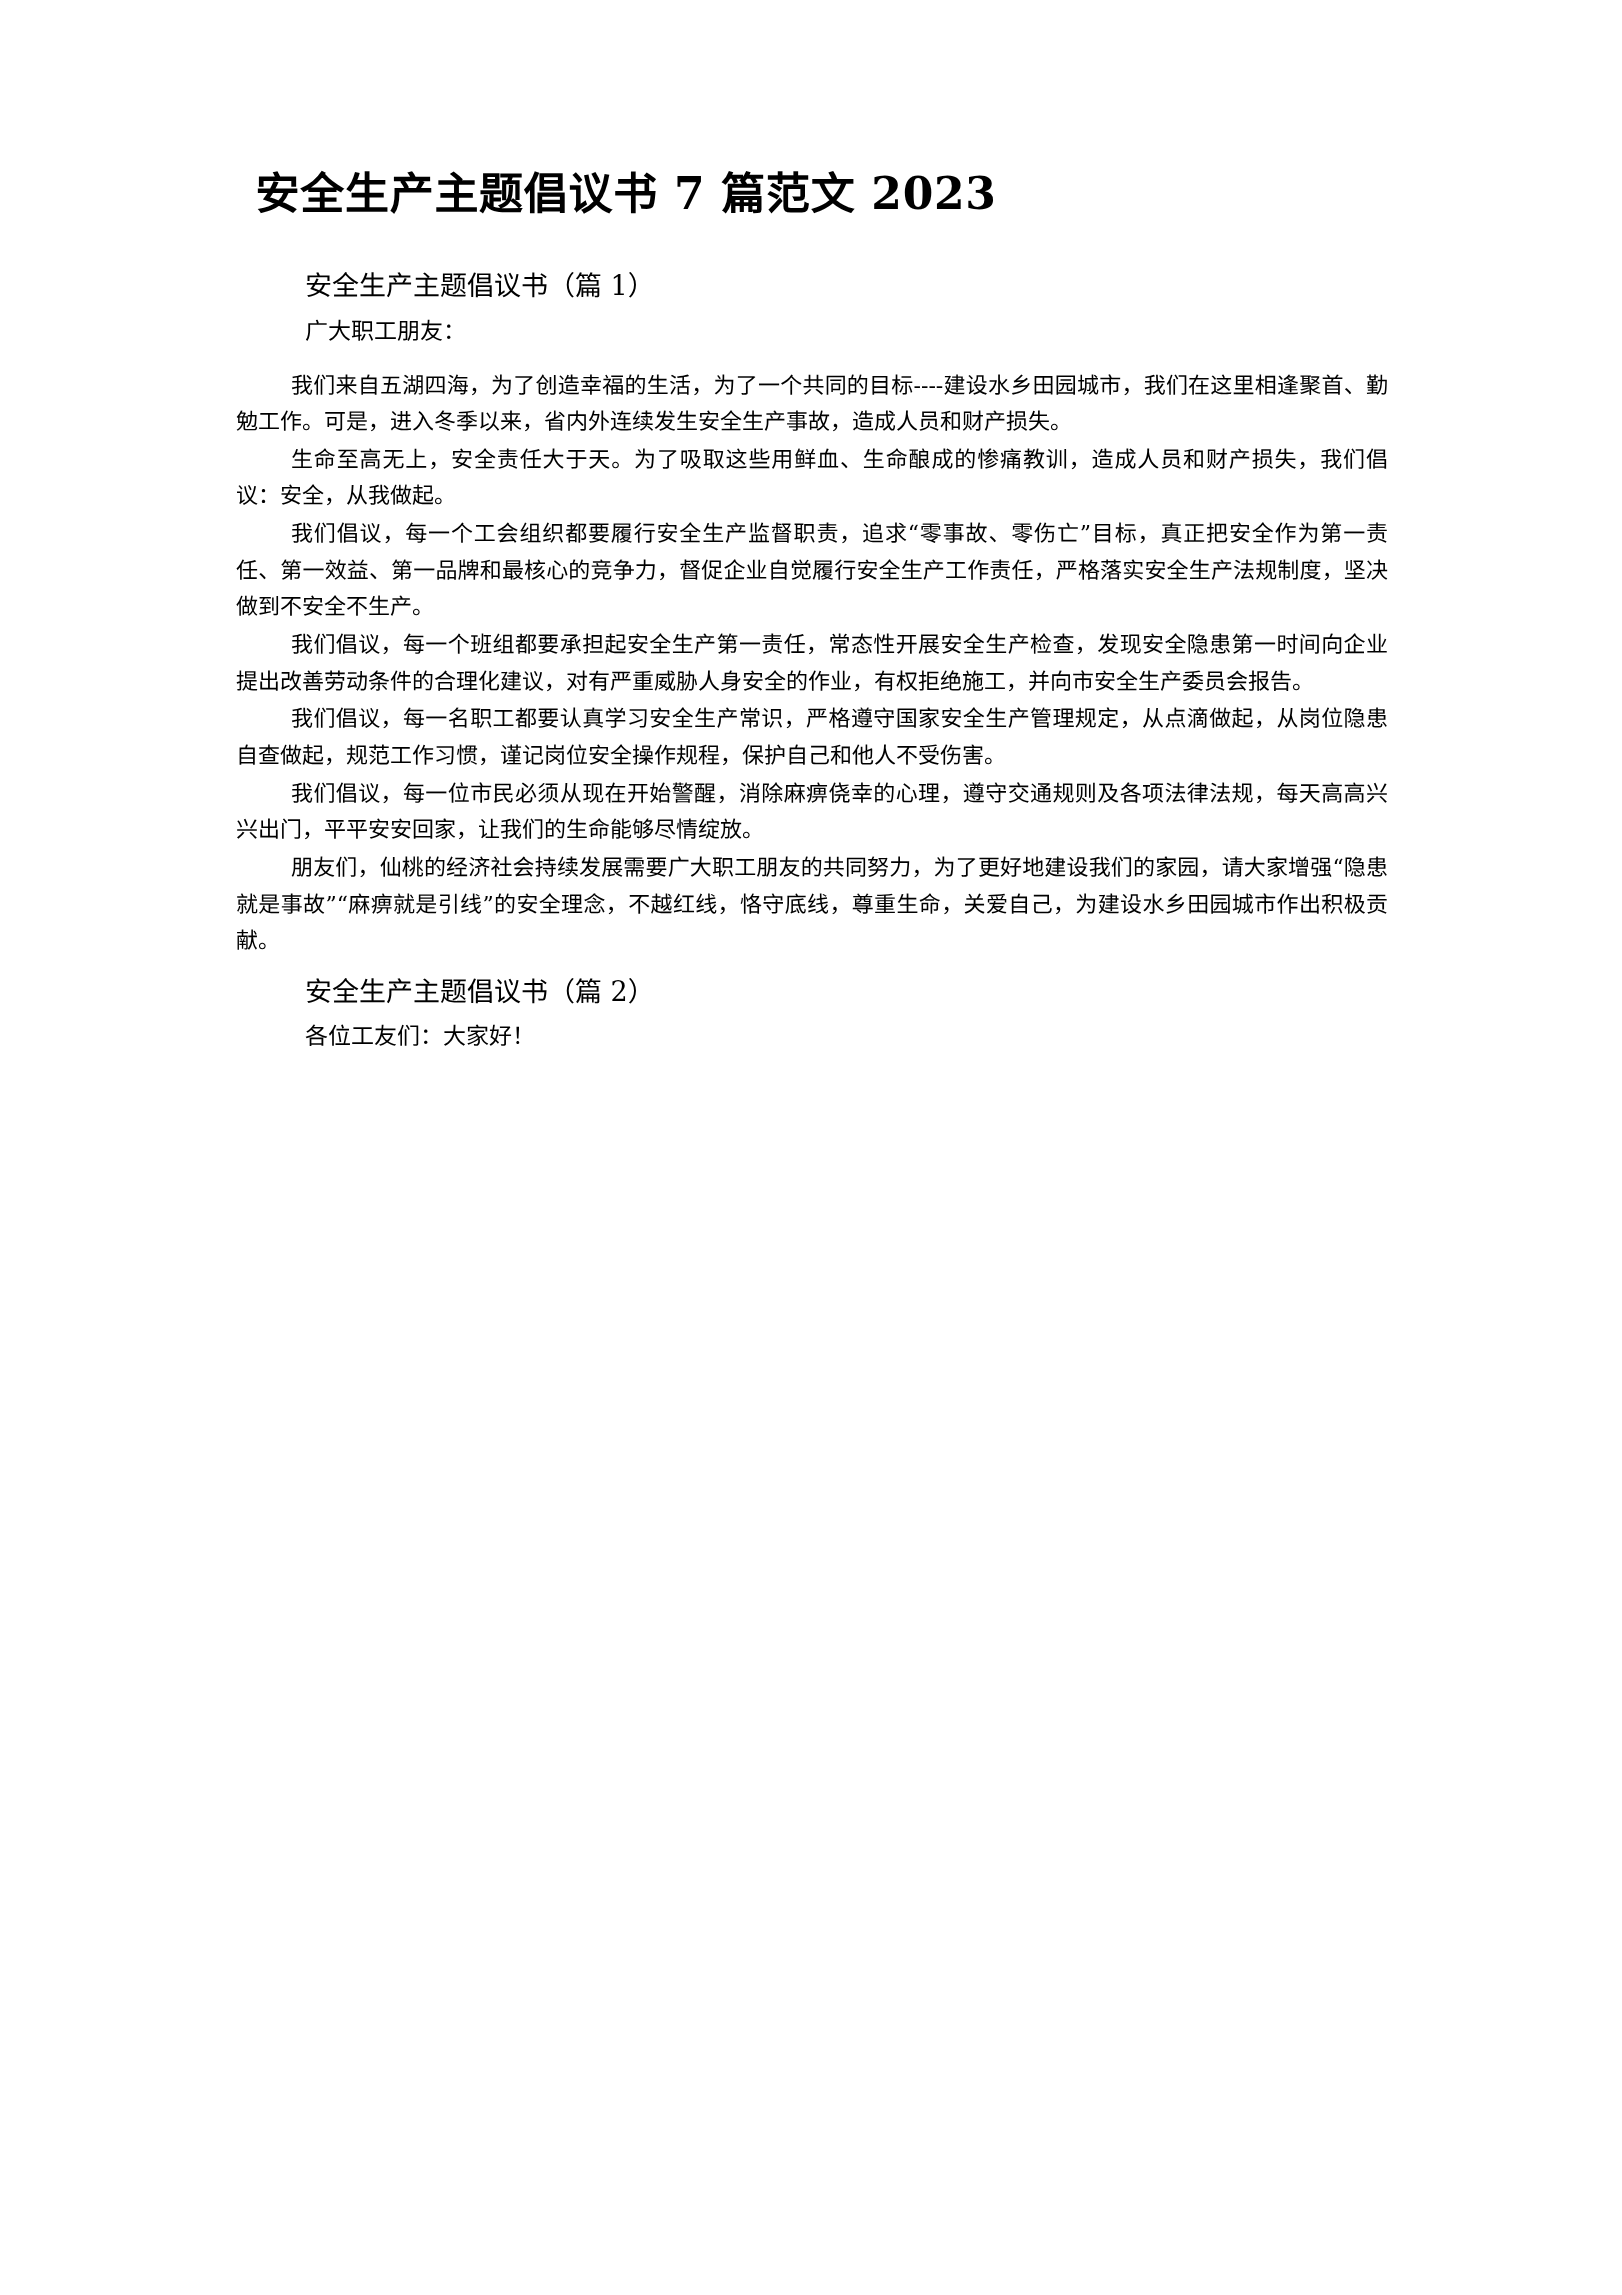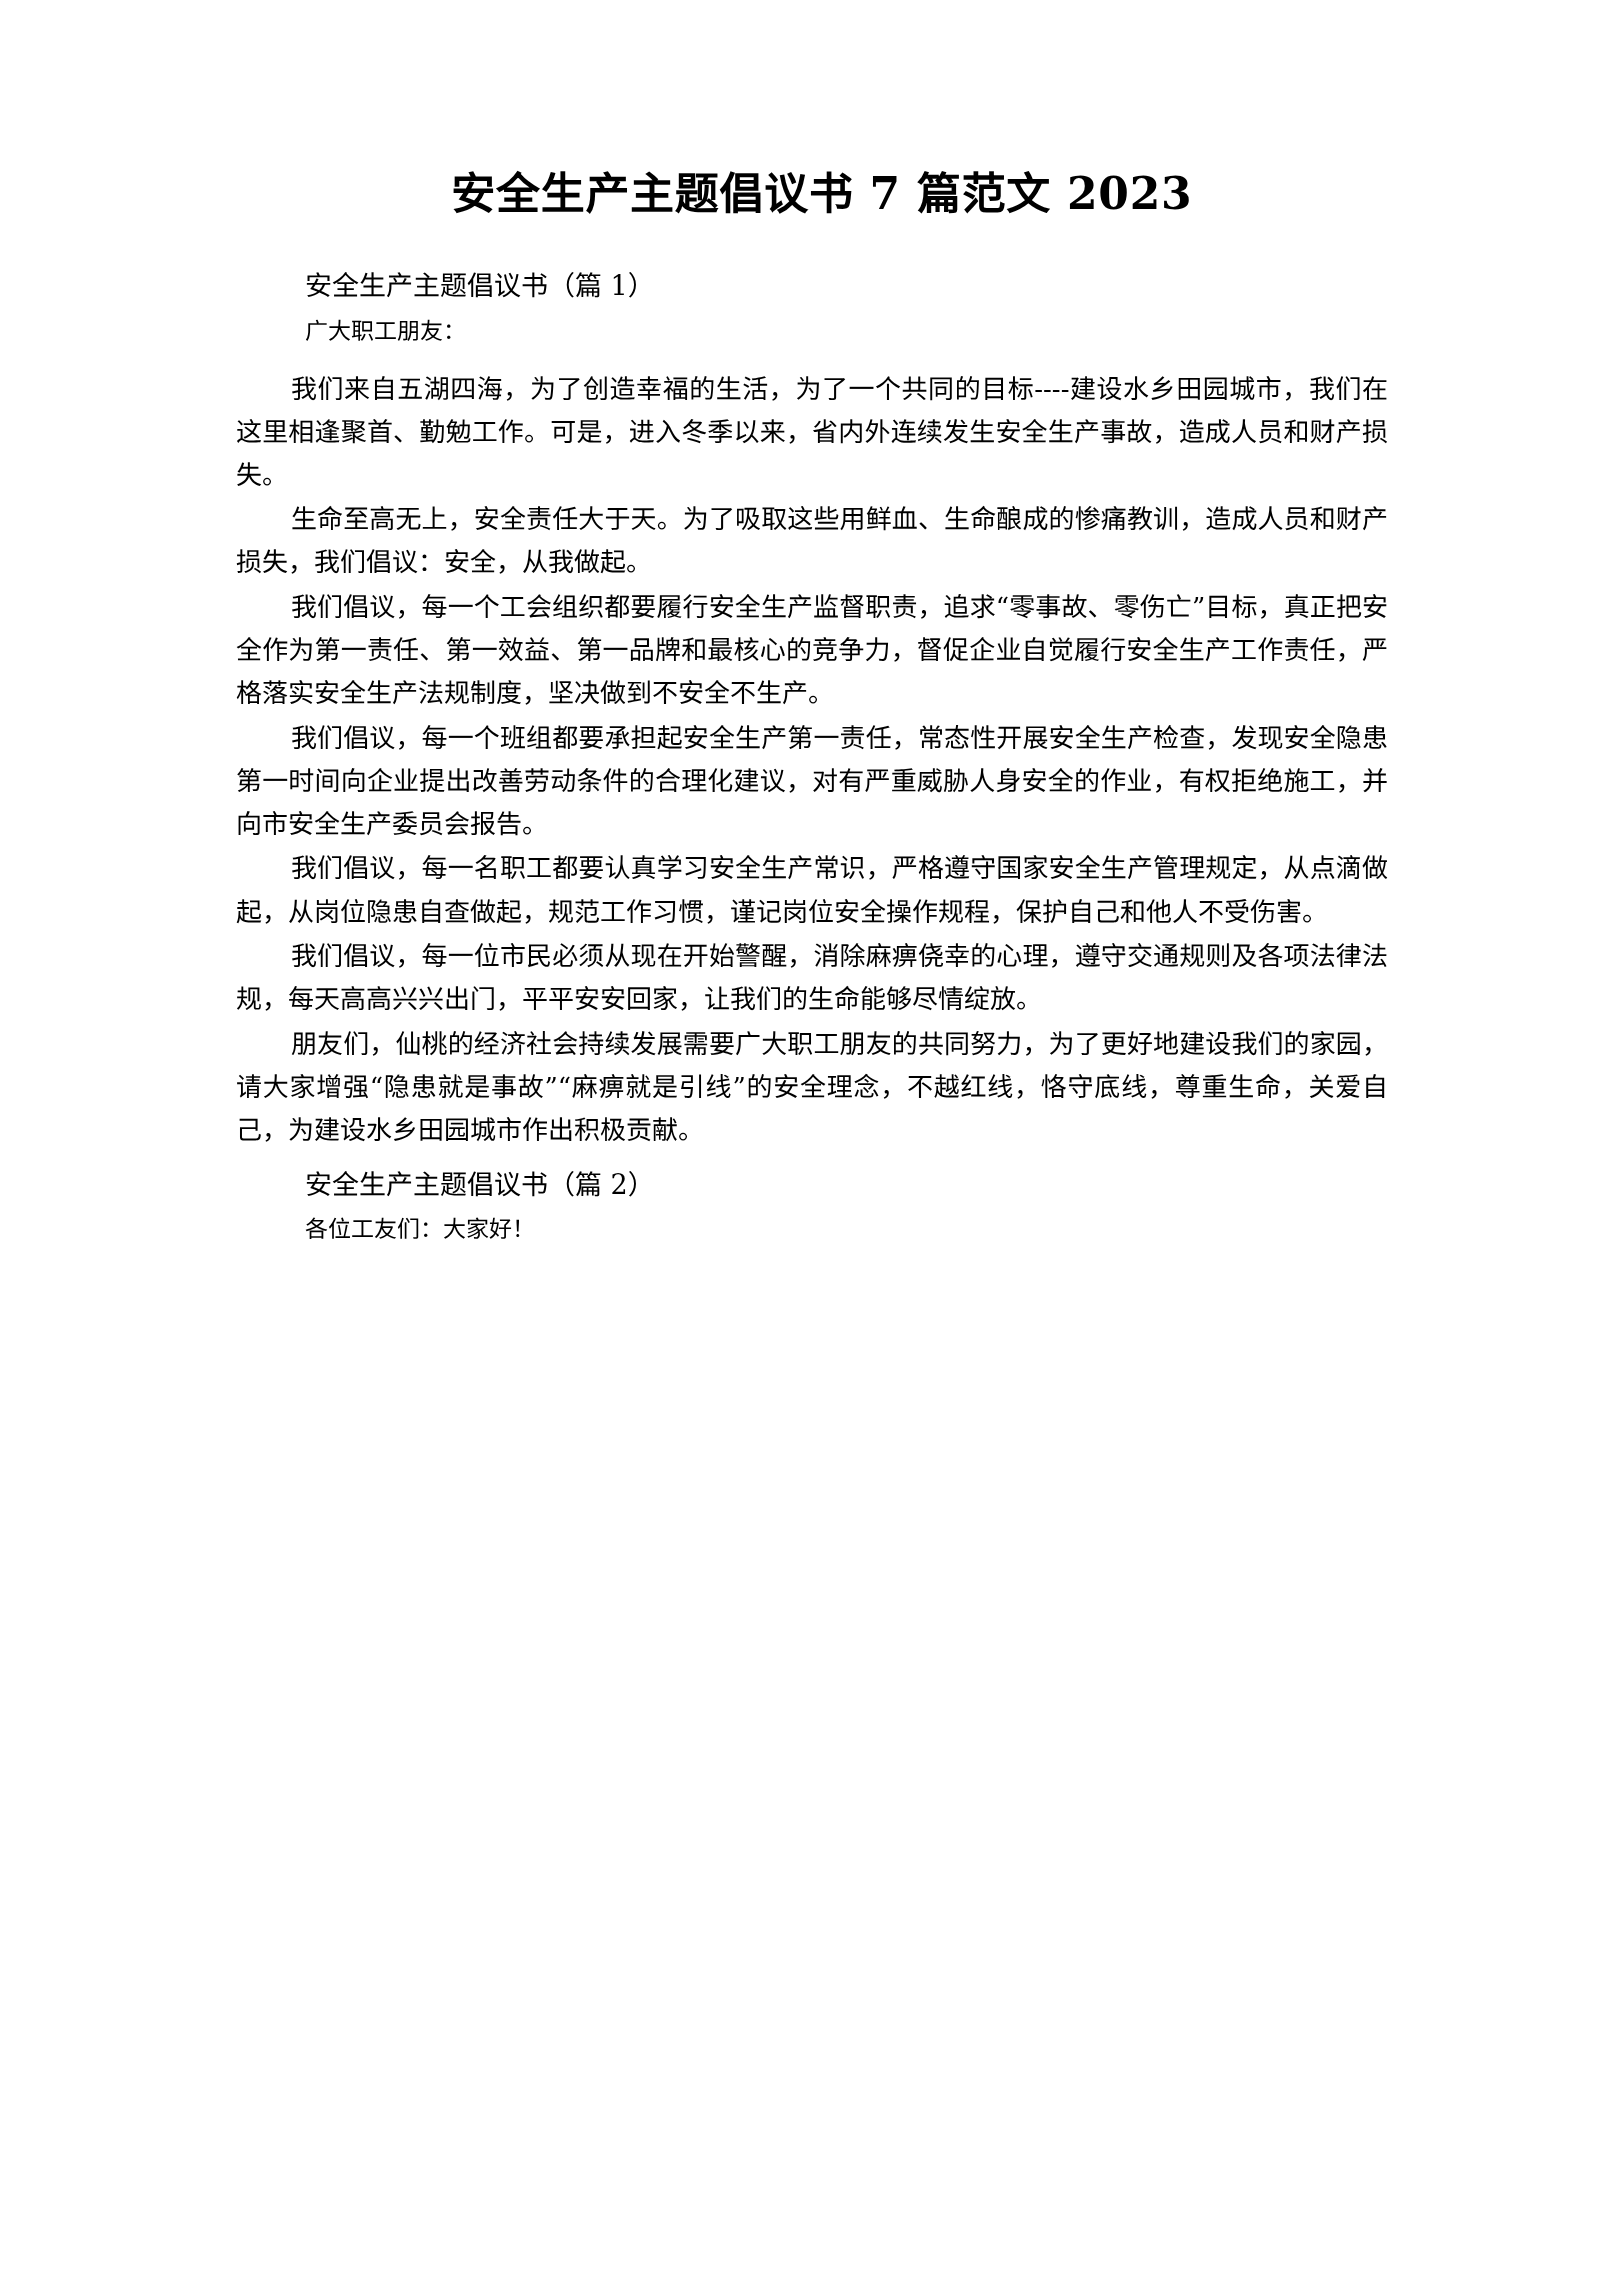--- a/index.html
+++ b/index.html
@@ -21,21 +21,21 @@
     position: absolute;
     left: 236px;
     top: 164px;
     width: 1152px;
   }
   .doc-title {
     font-family: "DejaVu Serif", "Liberation Serif", serif;
     font-weight: 700;
     font-size: 44px;
     line-height: 1.35;
-    text-align: center;
+    text-align: left;
     color: #000000;
     letter-spacing: 0.7px;
     margin: 0 0 41px 0;
     padding-left: 19.6px;
   }
   .section-head {
     font-family: "DejaVu Serif", "Liberation Serif", serif;
     font-size: 27px;
     line-height: 1.62;
     color: #000000;
@@ -46,21 +46,21 @@
   .salutation {
     font-family: Liberation Mono, monospace;
     font-size: 23px;
     line-height: 1.62;
     color: #000000;
     margin: 0 0 6.5px 0;
     padding-left: 69px;
   }
   .para {
     font-family: "DejaVu Serif", "Liberation Serif", serif;
-    font-size: 26px;
+    font-size: 22px;
     line-height: 1.66;
     color: #000000;
     margin: 0 0 1.3px 0;
     text-align: justify;
     text-justify: inter-character;
     text-indent: 55px;
     word-break: break-all;
     letter-spacing: 0px;
   }
   .para.tight {

